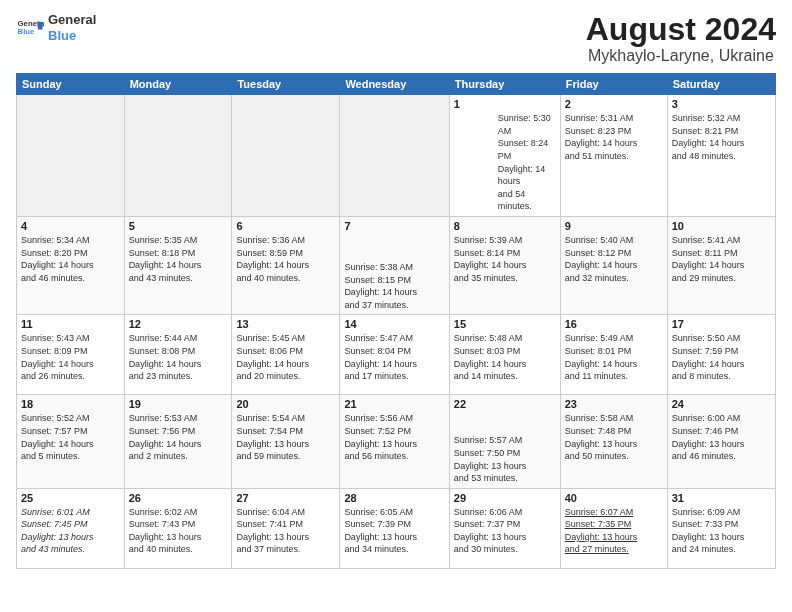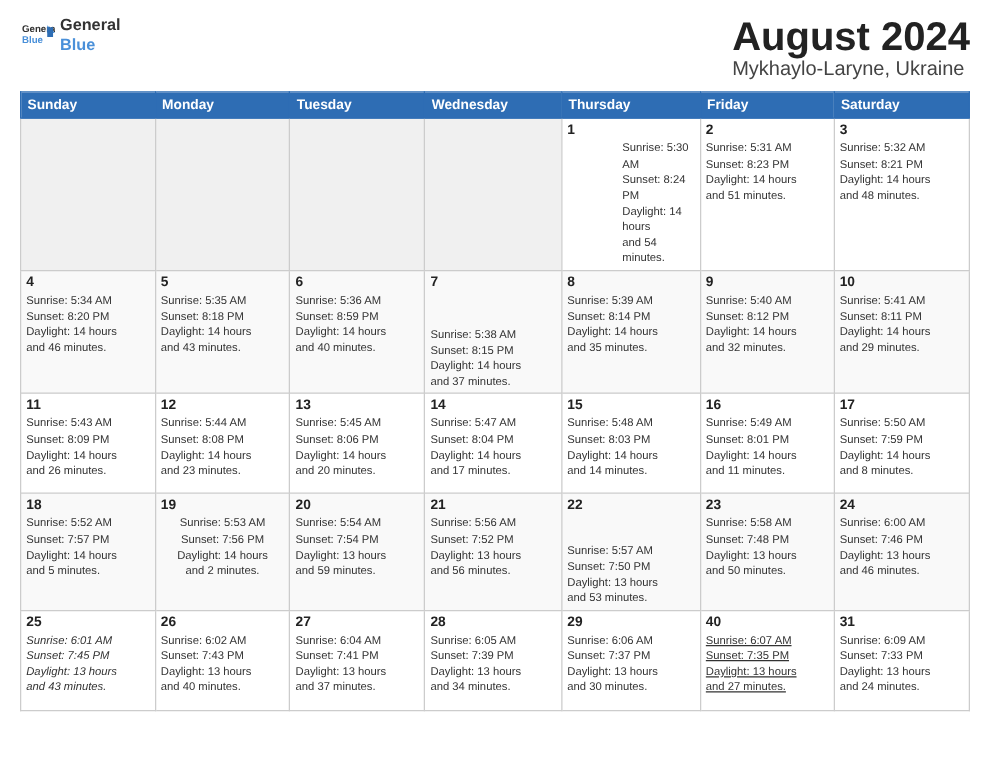--- a/index.html
+++ b/index.html
@@ -24,21 +24,21 @@
     .logo {
       display: flex;
       align-items: center;
       gap: 4px;
     }
     .logo-icon {
       width: 28px;
       height: 28px;
     }
     .title-block {
-      text-align: left;
+      text-align: center;
     }
     .main-title {
       font-size: 32px;
       font-weight: bold;
       color: #222;
       line-height: 1.1;
     }
     .subtitle {
       font-size: 16px;
       color: #444;
@@ -252,21 +252,21 @@
         <tr>
           <td>
             <div class="day-num">18</div>
             <div class="day-info" style="white-space: pre-line;">Sunrise: 5:52 AM
 Sunset: 7:57 PM
 Daylight: 14 hours
 and 5 minutes.</div>
           </td>
           <td>
             <div class="day-num">19</div>
-            <div class="day-info" style="white-space: pre-line; text-align: center;">Sunrise: 5:53 AM
+            <div class="day-info" style="white-space: pre-line;">Sunrise: 5:53 AM
 Sunset: 7:56 PM
 Daylight: 14 hours
 and 2 minutes.</div>
           </td>
           <td>
             <div class="day-num">20</div>
             <div class="day-info" style="white-space: pre-line;">Sunrise: 5:54 AM
 Sunset: 7:54 PM
 Daylight: 13 hours
 and 59 minutes.</div>

